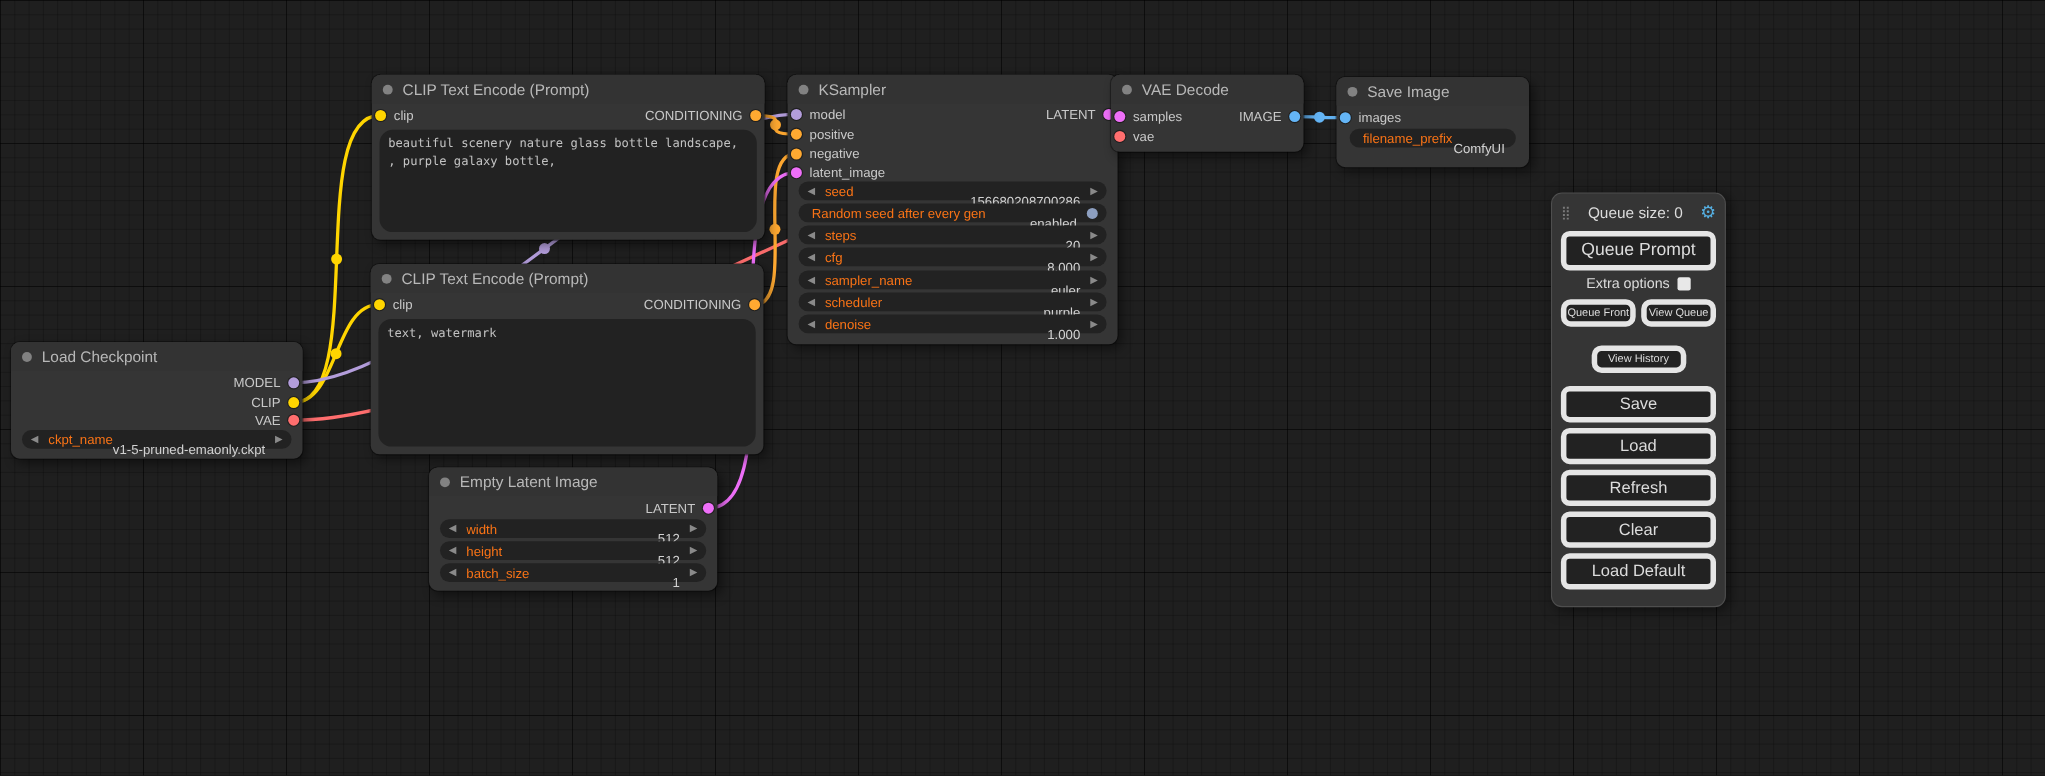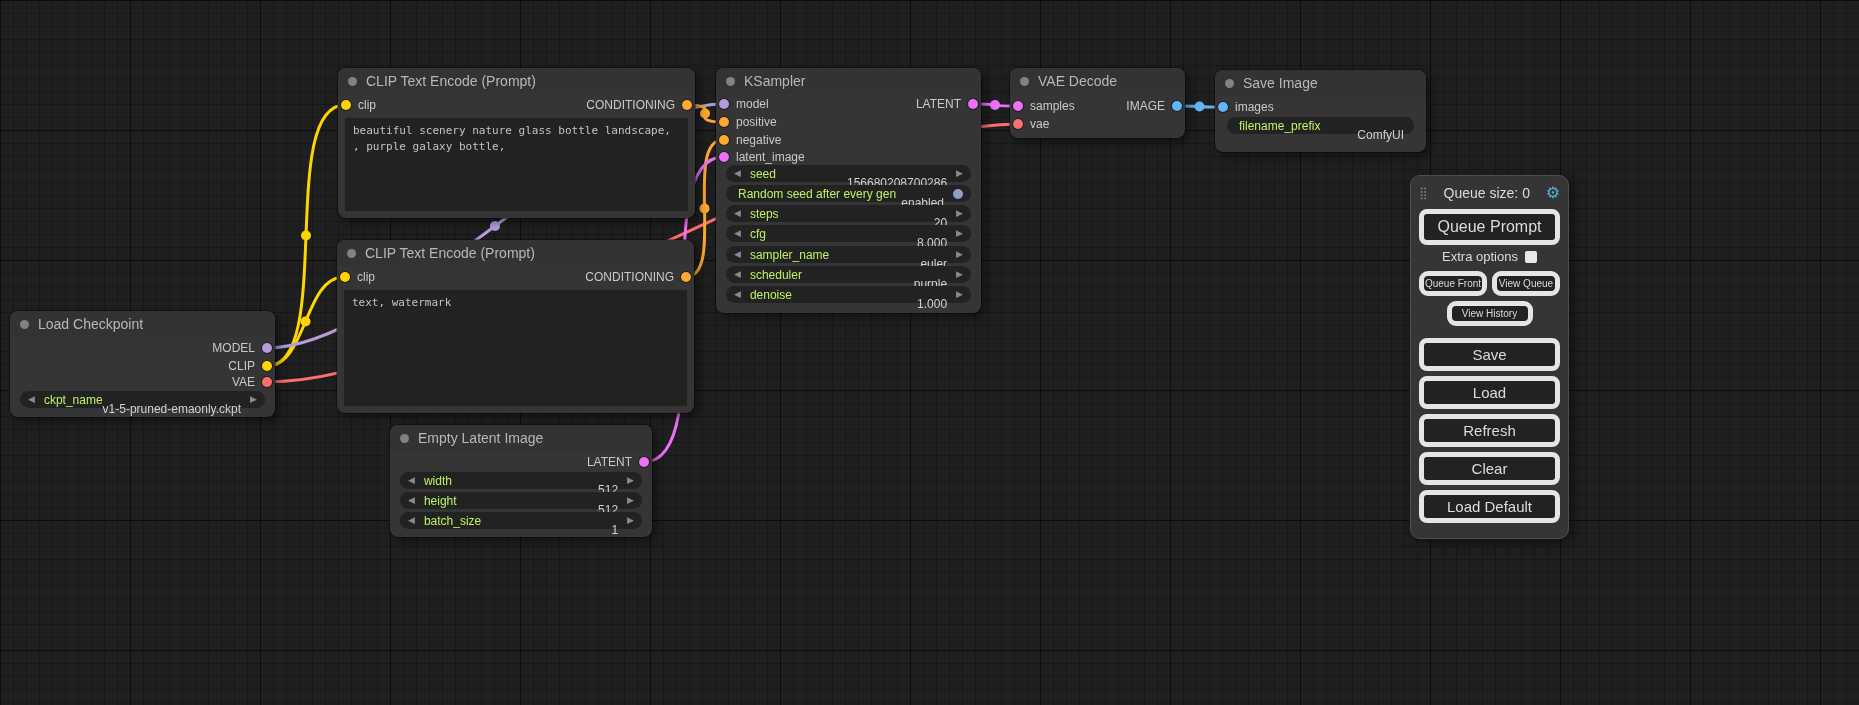--- a/index.html
+++ b/index.html
@@ -33,47 +33,47 @@
   .port.out { right:3px; flex-direction:row-reverse; }
   .pdot { width:10px; height:10px; border-radius:50%; flex:none; box-shadow:0 0 0 1px rgba(0,0,0,0.4); }
   .c-model { background:var(--c-model); } .c-clip { background:var(--c-clip); }
   .c-vae { background:var(--c-vae); } .c-cond { background:var(--c-conditioning); }
   .c-latent { background:var(--c-latent); } .c-image { background:var(--c-image); }
   .widget {
     position:absolute; height:17px; background:#222222; border-radius:9px;
     display:flex; align-items:center; padding:0 8px; font-size:12px; white-space:nowrap;
   }
   .widget .arr { color:#8a8a8a; font-size:9px; line-height:1; flex:none; }
-  .widget .wlabel { margin-left:9px; flex:1; color:#bef264; overflow:hidden; }
+  .widget .wlabel { margin-left:9px; flex:1; color:#f97316; overflow:hidden; }
   .widget .wlabel.noarr { margin-left:4px; }
   .widget .wvalue { margin-right:9px; color:#d2d2d2;margin-top:18px; }
   .widget .wvalue.last { margin-right:2px; }
   .toggle-dot { width:10px; height:10px; border-radius:50%; background:var(--c-toggle); flex:none; }
   .textarea {
-    position:absolute; background:#222222; border-radius:0; color:#c3c3c3;
+    position:absolute; background:#222222; border-radius:12px; color:#c3c3c3;
     font-family:"DejaVu Sans Mono", monospace; font-size:11px; line-height:1.45;
     padding:5px 8px; overflow:hidden; white-space:pre-wrap;
   }
   .menu {
     position:absolute; left:1410px; top:175px; width:159px; z-index:4;
     background:#353535; border:1px solid #4e4e4e; border-radius:10px;
     padding:7px 8px 10px; box-shadow:3px 3px 12px rgba(0,0,0,0.5);
   }
   .menu-header { display:flex; align-items:center; justify-content:space-between;
                  color:#dcdcdc; font-size:14px; margin-bottom:7px; }
   .drag-handle { color:#7a7a7a; font-size:12px; cursor:grab; }
   .gear { color:var(--c-gear); font-size:16px; cursor:pointer; }
   .btn { display:block; width:100%; background:#222222; border:5px solid #e5e5e5;
          border-radius:8px; color:#dcdcdc; text-align:center; font-size:15px;
          padding:3px 0; margin-bottom:5px; cursor:pointer; font-family:inherit; }
   .btn.queue { font-size:16px; padding:4px 0; margin-bottom:4px; }
   .extra { display:flex; align-items:center; justify-content:center; gap:7px;
            color:#dcdcdc; font-size:13px; margin:2px 0 7px;text-align:center; }
   .checkbox { width:12px; height:12px; background:#e8e8e8; border-radius:2px; cursor:pointer; }
-  .small-row { display:flex; gap:5px; margin-bottom:5px; }
+  .small-row { display:flex; gap:5px; margin-bottom:17px; }
   .btn.small { font-size:10px; padding:2px 0; margin:0; flex:1; border-radius:9px; }
   .btn.history { width:86px; font-size:10px; padding:2px 0; margin:0 auto 12px; border-radius:9px; }
 </style>
 </head>
 <body>
 
 <div class="canvas">
 
   <svg class="wires" width="1859" height="705">
     <path class="wire" style="stroke:var(--c-clip)" d="M267,366 C335,366 277,105 345,105"></path>
@@ -175,21 +175,21 @@
       <span class="arr">▶</span>
     </div>
     <div class="widget" style="left:10px;right:10px;top:87px">
       <span class="arr">◀</span>
       <span class="wlabel">batch_size</span>
       <span class="wvalue">1</span>
       <span class="arr">▶</span>
     </div>
   </div>
 
-  <div class="node" style="left:716px;top:68px;width:265px;height:245px">
+  <div class="node" style="left:716px;top:68px;width:300px;height:245px">
     <div class="node-title">
       <span class="collapse-dot"></span>
       <span>KSampler</span>
     </div>
     <div class="port in" style="top:29px">
       <span class="pdot c-model"></span>
       <span>model</span>
     </div>
     <div class="port in" style="top:47px">
       <span class="pdot c-cond"></span>
@@ -262,21 +262,21 @@
     <div class="port in" style="top:49px">
       <span class="pdot c-vae"></span>
       <span>vae</span>
     </div>
     <div class="port out" style="top:31px">
       <span class="pdot c-image"></span>
       <span>IMAGE</span>
     </div>
   </div>
 
-  <div class="node" style="left:1215px;top:70px;width:211px;height:82px">
+  <div class="node" style="left:1215px;top:70px;width:175px;height:82px">
     <div class="node-title">
       <span class="collapse-dot"></span>
       <span>Save Image</span>
     </div>
     <div class="port in" style="top:30px">
       <span class="pdot c-image"></span>
       <span>images</span>
     </div>
     <div class="widget" style="left:12px;right:12px;top:47px">
       <span class="wlabel noarr">filename_prefix</span>

